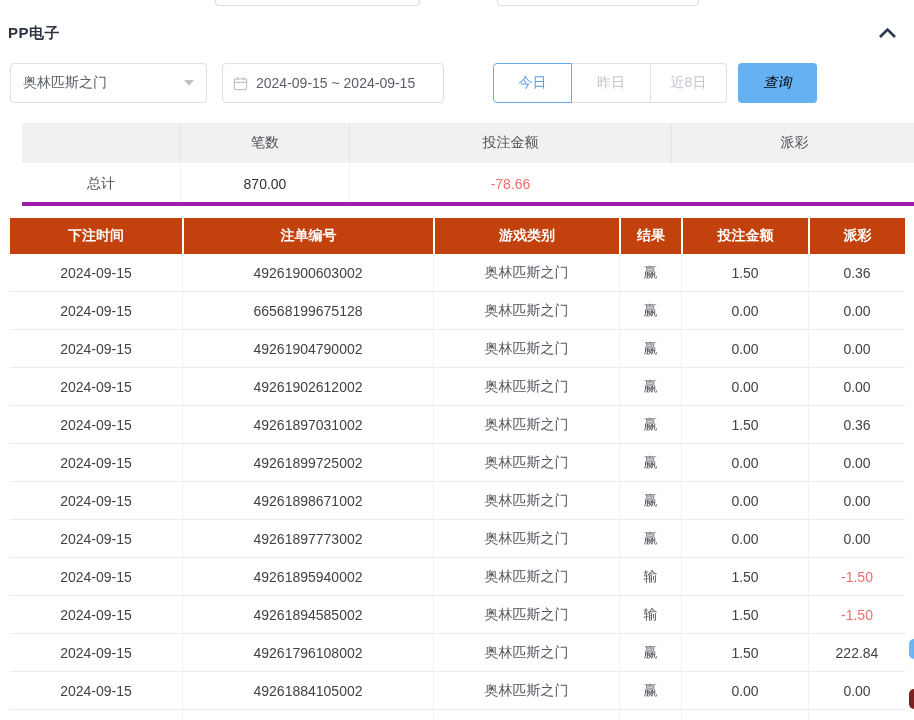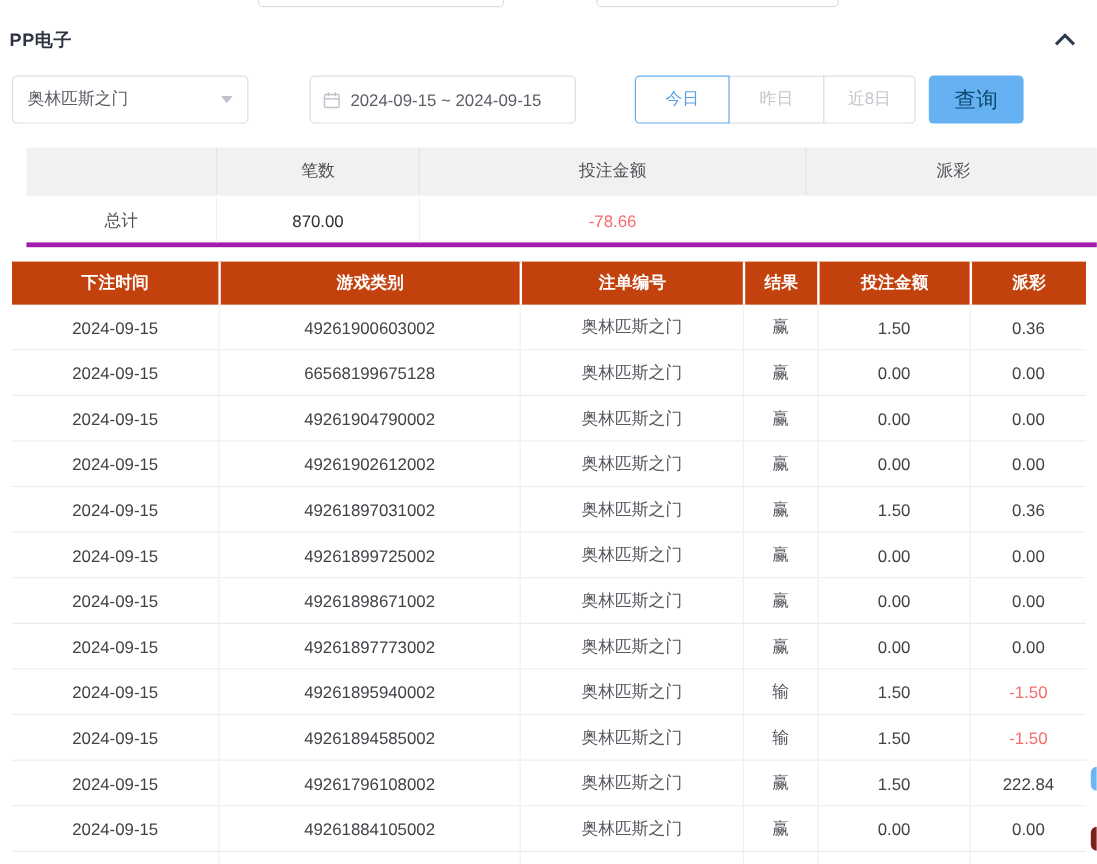--- a/index.html
+++ b/index.html
@@ -25,35 +25,35 @@
   .panel-title{font-size:15px;font-weight:bold;color:#2b3440;letter-spacing:.5px;}
   .collapse-btn{width:22px;height:16px;display:flex;align-items:center;justify-content:center;cursor:pointer;background:none;border:none;padding:0;}
 
   
   .controls{position:absolute;top:63px;left:10px;height:40px;display:flex;align-items:center;}
   .ctl-box{
     height:40px;box-sizing:border-box;border:1px solid #dcdfe6;border-radius:4px;
     background:#fff;display:flex;align-items:center;font-size:14px;color:#5a5e66;
   }
   .game-select{width:197px;padding:0 12px;justify-content:space-between;margin-right:15px;cursor:pointer;}
-  .date-range{width:222px;padding:0 10px;margin-right:14px;cursor:pointer;margin-left:36px;}
+  .date-range{width:222px;padding:0 10px;margin-right:14px;cursor:pointer;}
   .date-range .cal{margin-right:8px;display:flex;align-items:center;}
   .btn-group{display:flex;height:40px;padding-left:35px;}
   .range-btn{
     height:40px;box-sizing:border-box;border:1px solid #dcdfe6;background:#fff;
     font-size:14px;color:#c3c6cc;cursor:pointer;padding:0;
     font-family:inherit;
   }
   .range-btn.b1{width:79px;border-radius:4px 0 0 4px;}
   .range-btn.b2{width:80px;margin-left:-1px;}
   .range-btn.b3{width:77px;margin-left:-1px;border-radius:0 4px 4px 0;}
   .range-btn.active{border-color:#67abee;color:#569fe8;position:relative;z-index:2;}
   .query-btn{
     margin-left:11px;width:79px;height:40px;border:none;border-radius:4px;
-    background:#65b1f2;color:#0c4a6e;font-size:18px;cursor:pointer;font-family:inherit;
+    background:#65b1f2;color:#000000;font-size:14px;cursor:pointer;font-family:inherit;font-style:italic;
   }
 
   
   .summary-table{position:absolute;top:123px;left:22px;width:895px;}
   .sum-head,.sum-row{display:grid;grid-template-columns:158px 169px 322px 246px;}
   .sum-head{height:40px;background:#f1f1f1;}
   .sum-head .cell{border-left:1px solid #e4e4e4;color:#4d5156;}
   .sum-head .cell:first-child{border-left:none;}
   .sum-row{height:41px;background:#fff;margin-top:2px;border-bottom:4px solid #a21caf;box-sizing:border-box;}
   .sum-row .cell{border-left:1px solid #f0f0f0;color:#303133;}
@@ -136,22 +136,22 @@
   <div class="sum-row">
     <div class="cell">总计</div>
     <div class="cell">870.00</div>
     <div class="cell neg">-78.66</div>
   </div>
 </div>
 
 <div class="main-table">
   <div class="mt-head">
     <div class="cell">下注时间</div>
+    <div class="cell">注单编号</div>
     <div class="cell">游戏类别</div>
-    <div class="cell">注单编号</div>
     <div class="cell">结果</div>
     <div class="cell">投注金额</div>
     <div class="cell">派彩</div>
   </div>
   <div>
   <div class="mt-row">
     <div class="cell">2024-09-15</div>
     <div class="cell">49261900603002</div>
     <div class="cell cn">奥林匹斯之门</div>
     <div class="cell cn">赢</div>

